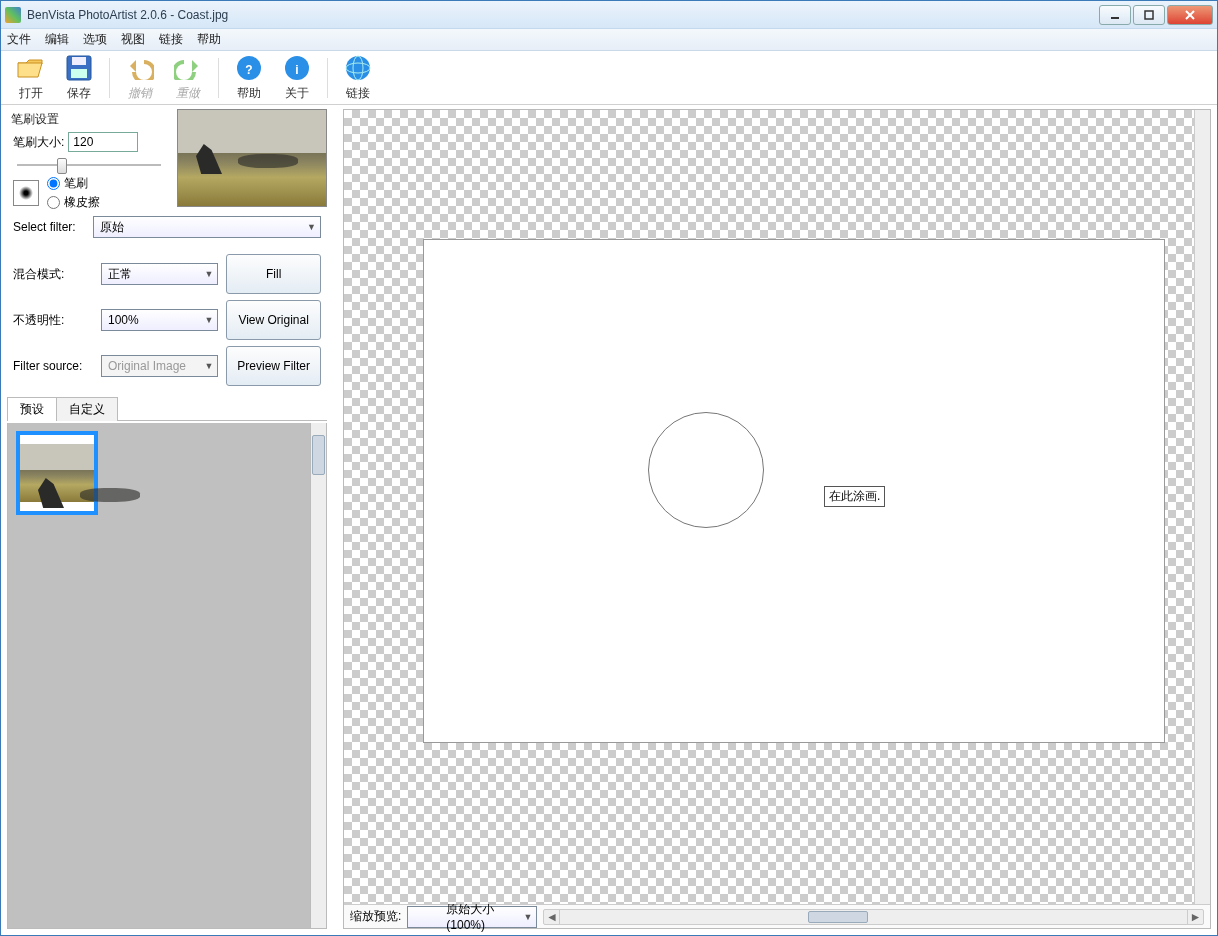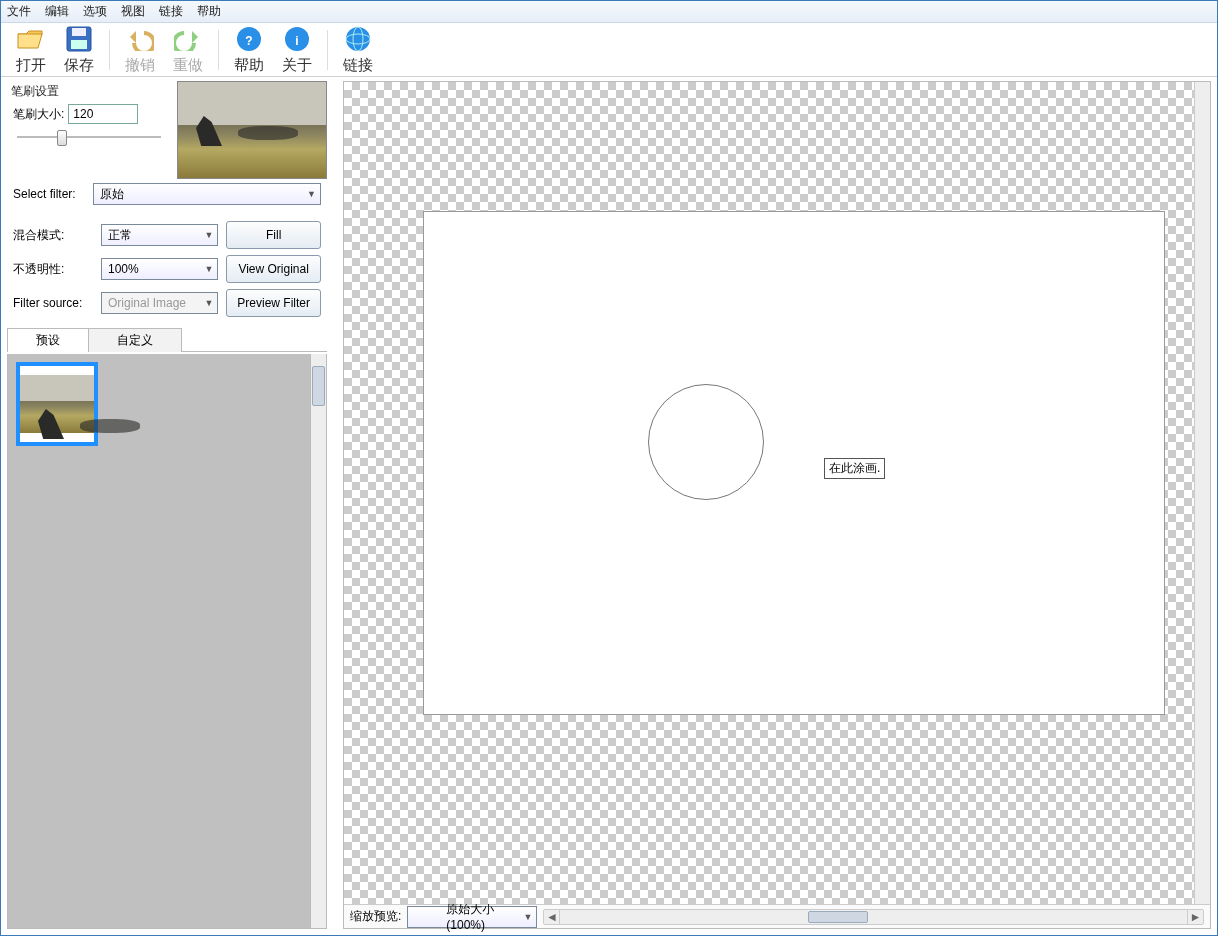--- a/index.html
+++ b/index.html
@@ -14,22 +14,22 @@
 .win-btn { width: 32px; height: 20px; margin-left: 2px; border: 1px solid #8aa; background: linear-gradient(#f8fbfe,#dce8f4); display:flex; align-items:center; justify-content:center; border-radius:3px;}
 .win-btn.close { background: linear-gradient(#e97,#d43); color:#fff; width:46px;}
 .win-btn svg { width:10px; height:10px; }
 
 .menu-bar { height: 22px; background: linear-gradient(#f4f8fc,#e6eef7); border-bottom:1px solid #cad9e8; display:flex; align-items:center; padding:0 6px; gap:14px; color:#222;}
 .menu-item { cursor:default; }
 
 .toolbar { height: 54px; background: #fff; border-bottom:1px solid #d0d0d0; display:flex; align-items:center; padding:2px 8px; gap:4px;}
 .tool-btn { width:44px; height:50px; display:flex; flex-direction:column; align-items:center; justify-content:center; gap:2px;}
 .tool-btn .ico { width:30px; height:30px; display:flex; align-items:center; justify-content:center;}
-.tool-btn .lbl { font-size:15px; color:#333;}
-.tool-btn.disabled .lbl { color:#aaa;}
+.tool-btn .lbl { font-size:12px; color:#333;}
+.tool-btn.disabled .lbl { color:#aaa;font-style:italic;}
 .tool-sep { width:1px; height:40px; background:#ddd; margin:0 4px;}
 
 .body-area { flex:1; display:flex; background:#fff; overflow:hidden; padding:4px 6px 6px 6px; gap:16px;}
 
 .left-panel { width:320px; display:flex; flex-direction:column; gap:2px;}
 .section-title { font-size:12px; padding:2px 4px; color:#222;}
 .brush-row { display:flex; align-items:center; gap:4px; padding:2px 6px;}
 .brush-row input[type=text]{ width:70px; height:20px; border:1px solid #7a9; padding:0 4px; background:#fff;}
 .slider-row { padding:2px 6px 4px 6px; position:relative; height:20px;}
 .slider-track { height:2px; background:#bbb; margin:8px 4px 0 4px; position:relative;}
@@ -45,24 +45,24 @@
 .coast-mini::after{content:"";position:absolute;left:60px;top:44px;width:60px;height:14px;background:rgba(40,40,38,.6);border-radius:40%;}
 
 .radio-row{display:flex;align-items:center;gap:4px;padding:1px 6px;}
 .tool-swatch{width:26px;height:26px;border:1px solid #888;display:flex;align-items:center;justify-content:center;margin-right:4px;}
 .tool-swatch .dot{width:14px;height:14px;background:radial-gradient(circle,#000 20%,rgba(0,0,0,0) 70%);}
 
 .filter-grid{display:grid;grid-template-columns:80px 1fr auto;gap:6px 8px;align-items:center;padding:4px 6px;}
 .combo{height:22px;border:1px solid #7a8a9a;background:linear-gradient(#fff,#eef);display:flex;align-items:center;justify-content:space-between;padding:0 4px 0 6px;}
 .combo.disabled{color:#999;background:#f4f4f4;}
 .combo .arr{font-size:9px;color:#555;}
-.btn{height:28px;border:1px solid #8a9aaa;background:linear-gradient(#fdfdfd,#e4ecf4);border-radius:3px;padding:0 10px;display:flex;align-items:center;justify-content:center;min-width:90px;}
+.btn{height:40px;border:1px solid #8a9aaa;background:linear-gradient(#fdfdfd,#e4ecf4);border-radius:3px;padding:0 10px;display:flex;align-items:center;justify-content:center;min-width:90px;}
 
 .tabs{display:flex;border-bottom:1px solid #bbb;margin-top:4px;}
-.tab{padding:3px 28px;border:1px solid #bbb;border-bottom:none;background:#f2f2f2;margin-right:-1px;position:relative;top:1px;}
+.tab{padding:3px 12px;border:1px solid #bbb;border-bottom:none;background:#f2f2f2;margin-right:-1px;position:relative;top:1px;}
 .tab.active{background:#fff;}
 
 .preset-area{flex:1;border:1px solid #bbb;border-top:none;background:#c0c0c0;display:flex;position:relative;}
 .preset-scroll{width:16px;background:#eee;border-left:1px solid #bbb;position:relative;}
 .preset-scroll .thumb{position:absolute;top:12px;left:1px;right:1px;height:40px;background:#cfd8e2;border:1px solid #9ab;border-radius:2px;}
 .preset-body{flex:1;padding:8px;display:flex;align-content:flex-start;flex-wrap:wrap;gap:8px;}
 .preset-item{width:82px;height:84px;border:4px solid #1e90ff;background:#fff;display:flex;align-items:center;justify-content:center;}
 .preset-item .coast-mini{width:74px;height:58px;}
 
 .canvas-panel{flex:1;display:flex;flex-direction:column;border:1px solid #bbb;justify-content:space-between;}
@@ -90,20 +90,41 @@
 .h-scroll-track .ab.l{left:0;border-right:1px solid #ccc;}
 .h-scroll-track .ab.r{right:0;border-left:1px solid #ccc;}
 
 select,input{font-family:inherit;font-size:12px;}
 </style>
 </head>
 <body>
 
 <div class="window-frame">
 
+  <div class="title-bar">
+    <div class="app-icon"></div>
+    <div class="title-text">BenVista PhotoArtist 2.0.6 - Coast.jpg</div>
+    <div class="spacer"></div>
+    <div class="win-btn">
+        <svg viewBox="0 0 10 10">
+          <line x1="1" y1="8" x2="9" y2="8" stroke="#333" stroke-width="2"></line>
+        </svg>
+      </div>
+    <div class="win-btn">
+        <svg viewBox="0 0 10 10">
+          <rect x="1" y="1" width="8" height="8" fill="none" stroke="#333" stroke-width="1.5"></rect>
+        </svg>
+      </div>
+    <div class="win-btn close">
+        <svg viewBox="0 0 10 10">
+          <line x1="1" y1="1" x2="9" y2="9" stroke="#fff" stroke-width="2"></line>
+          <line x1="9" y1="1" x2="1" y2="9" stroke="#fff" stroke-width="2"></line>
+        </svg>
+      </div>
+  </div>
 
   <div class="menu-bar">
     <span class="menu-item">文件</span>
     <span class="menu-item">编辑</span>
     <span class="menu-item">选项</span>
     <span class="menu-item">视图</span>
     <span class="menu-item">链接</span>
     <span class="menu-item">帮助</span>
   </div>
 
@@ -186,20 +207,35 @@
           <div class="section-title">笔刷设置</div>
           <div class="brush-row">
             <span>笔刷大小:</span>
             <input type="text" value="120" style="">
           </div>
           <div class="slider-row">
             <div class="slider-track">
                 <div class="slider-thumb"></div>
               </div>
           </div>
+          <div class="radio-row">
+            <div class="tool-swatch">
+                <div class="dot"></div>
+              </div>
+            <div style="display:flex;flex-direction:column;gap:2px;">
+              <label class="radio-row" style="padding:0">
+                  <input type="radio" checked="" style="">
+                  <span>笔刷</span>
+                </label>
+              <label class="radio-row" style="padding:0">
+                  <input type="radio" style="">
+                  <span>橡皮擦</span>
+                </label>
+            </div>
+          </div>
         </div>
         <div class="thumb-preview">
             <div class="coast-mini"></div>
           </div>
       </div>
 
 
       <div style="display:flex;align-items:center;gap:6px;padding:2px 6px;">
         <span style="width:74px">Select filter:</span>
         <div class="combo" style="flex:1">

